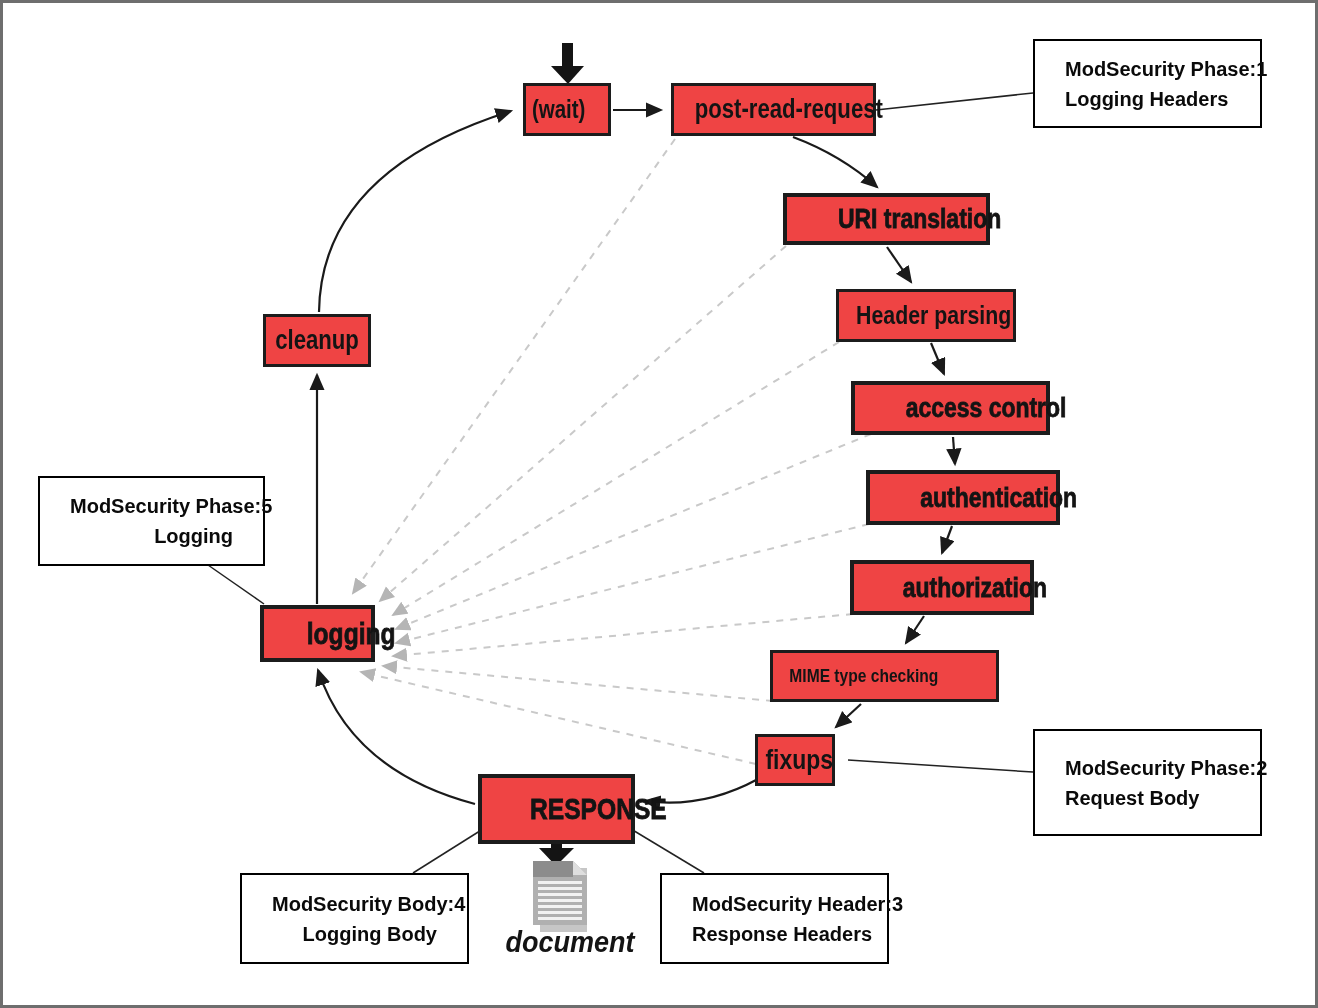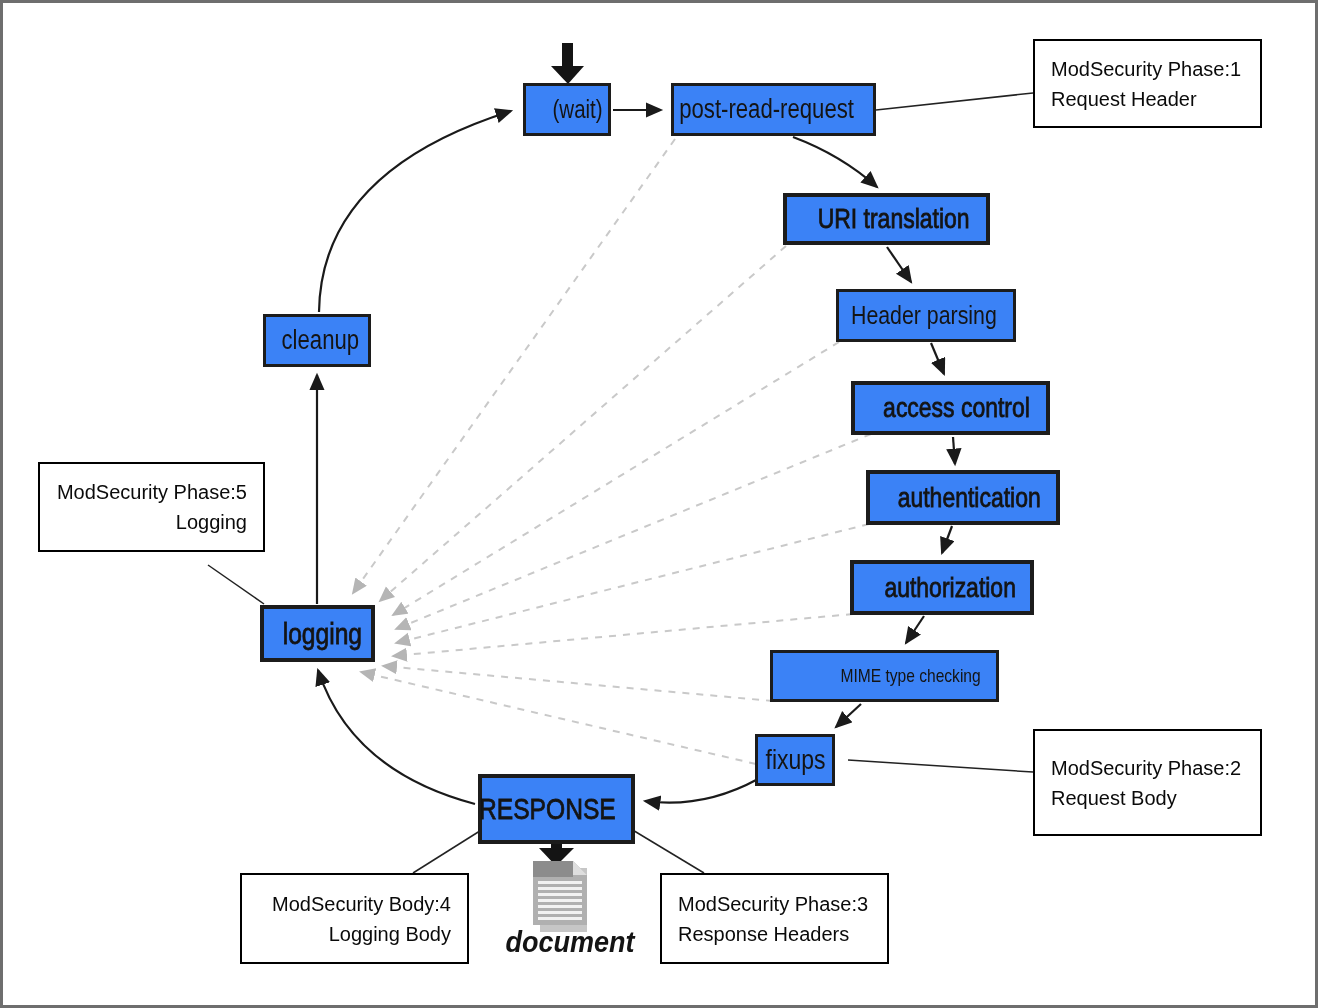--- a/index.html
+++ b/index.html
@@ -12,36 +12,36 @@
   .frame {
     position:absolute; left:0; top:0;
     width:1318px; height:1008px;
     background:#ffffff;
     border:3px solid #6e6e6e;
   }
   svg.wires { position:absolute; left:0; top:0; width:1318px; height:1008px; }
 
   .node {
     position:absolute;
-    background:#3b82f6;
+    background:#ef4444;
     border:3px solid #1c1c1c;
-    display:flex; align-items:center; justify-content:flex-end;
-    color:#141414; font-weight:normal; white-space:nowrap;
+    display:flex; align-items:center; justify-content:flex-start;
+    color:#141414; font-weight:bold; white-space:nowrap;
   }
   .node .lbl { display:inline-block; transform:scaleX(0.82); }
-  .node.heavy { border-width:4px; }
+  .node.heavy { border-width:4px;padding-left:33px; }
   .node.heavy .lbl { -webkit-text-stroke:0.8px #141414; }
 
   .callout {
     position:absolute;
     background:#ffffff;
     border:2px solid #000000;
     display:flex; flex-direction:column; justify-content:center;
-    padding:0 16px;
-    font-weight:normal; font-size:20px; line-height:30px; color:#0a0a0a;
+    padding:0 30px;
+    font-weight:bold; font-size:20px; line-height:30px; color:#0a0a0a;
     white-space:nowrap;
   }
   .callout.align-right { text-align:right; }
 
   .doc-label {
     position:absolute;
     font-weight:bold; font-style:italic; font-size:30px; color:#141414;
     text-align:center;
     transform:scaleX(0.9);
   }
@@ -164,36 +164,36 @@
     </div>
 
   <div class="node" style="left:260px;top:311px;width:108px;height:53px;font-size:27px">
     <span class="lbl">cleanup</span>
     </div>
 
   <div class="doc-label" style="left:496px;top:922px;width:130px">document</div>
 
   <div class="callout" style="left:1030px;top:36px;width:229px;height:89px">
     <div>ModSecurity Phase:1</div>
-    <div>Request Header</div>
+    <div>Logging Headers</div>
   </div>
 
   <div class="callout" style="left:1030px;top:726px;width:229px;height:107px">
     <div>ModSecurity Phase:2</div>
     <div>Request Body</div>
   </div>
 
   <div class="callout" style="left:657px;top:870px;width:229px;height:91px">
-    <div>ModSecurity Phase:3</div>
+    <div>ModSecurity Header:3</div>
     <div>Response Headers</div>
   </div>
 
   <div class="callout align-right" style="left:237px;top:870px;width:229px;height:91px">
     <div>ModSecurity Body:4</div>
     <div>Logging Body</div>
   </div>
 
-  <div class="callout align-right" style="left:35px;top:459px;width:227px;height:90px">
+  <div class="callout align-right" style="left:35px;top:473px;width:227px;height:90px">
     <div>ModSecurity Phase:5</div>
     <div>Logging</div>
   </div>
 
 </div>
 
 </body></html>

